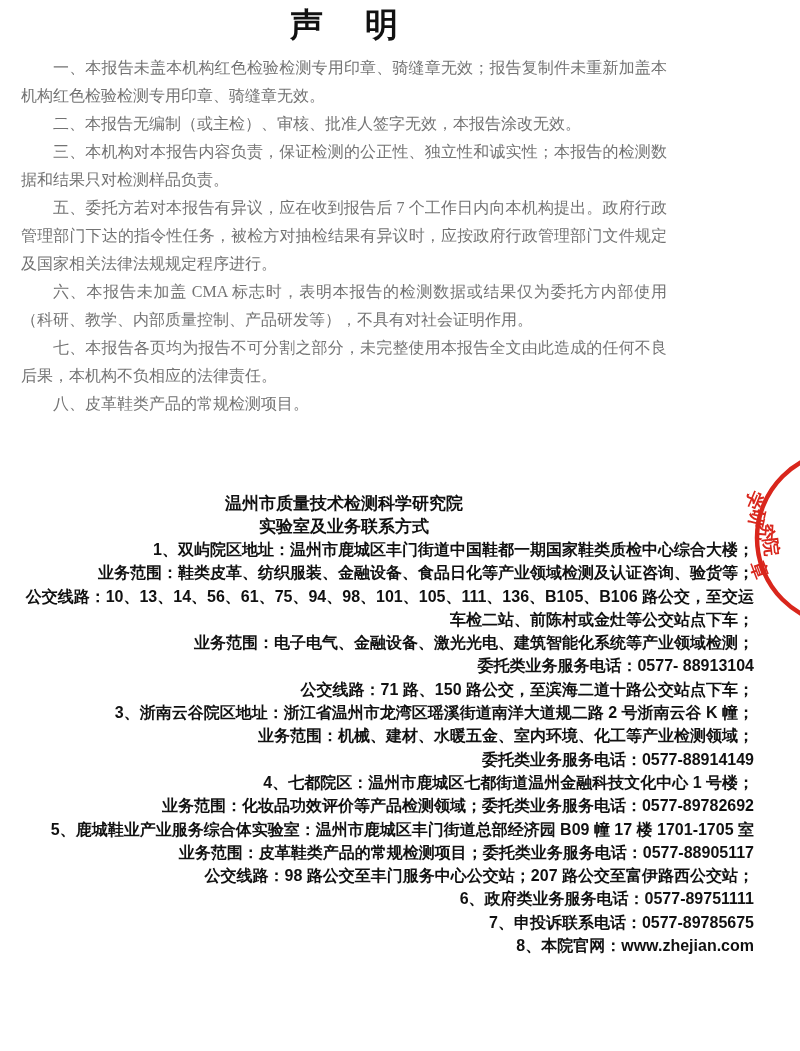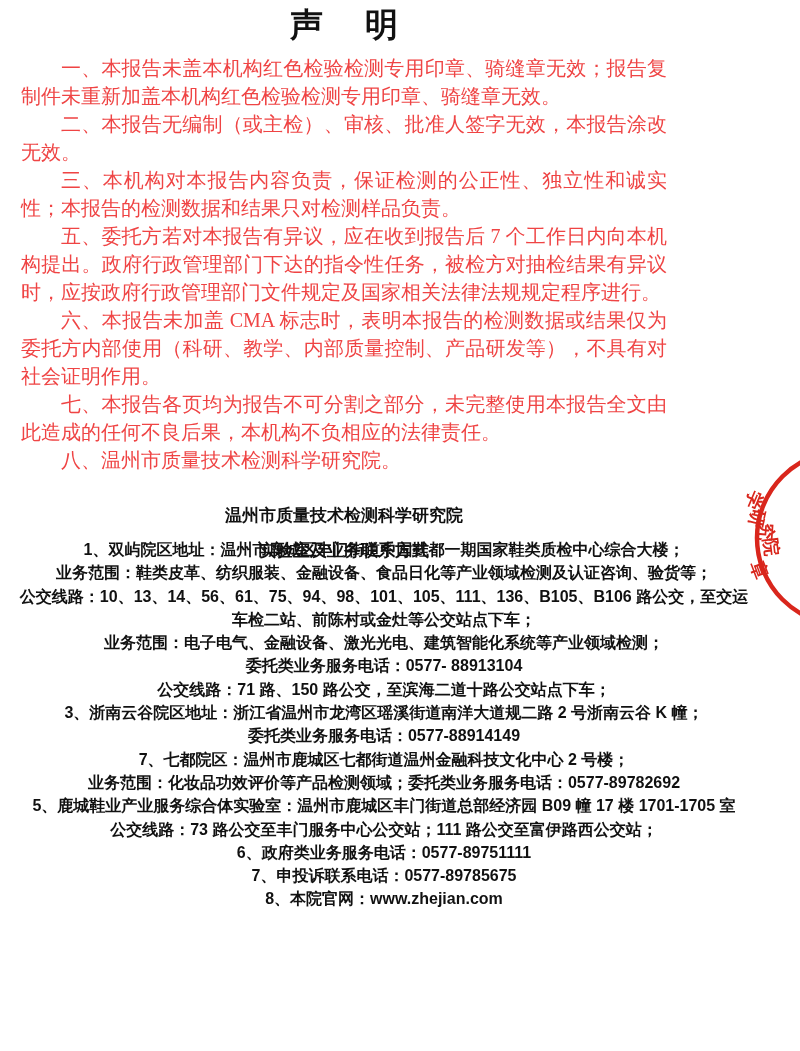--- a/index.html
+++ b/index.html
@@ -12,34 +12,34 @@
   h1.doc-title{
     position:absolute;top:5px;left:21px;width:646px;margin:0;
     display:flex;justify-content:center;gap:42px;
     font-family:"Liberation Sans","DejaVu Sans",sans-serif;
     font-size:33px;font-weight:bold;color:#111;line-height:40px;letter-spacing:0;
   }
 
   .statements{
     position:absolute;top:54px;left:21px;width:646px;
     font-family:"Liberation Serif","DejaVu Serif",serif;
-    font-size:20px;line-height:28px;color:#ef4444;text-align:justify;
+    font-size:16px;line-height:28px;color:#737373;text-align:justify;
   }
   .statements p{margin:0;text-indent:2em;}
 
   .org-header{
     position:absolute;top:492px;left:21px;width:646px;text-align:center;
     font-weight:bold;font-size:17px;line-height:23px;color:#111;
   }
-  .org-header div{margin:12px;}
+  .org-header div{margin:0;}
 
   .contacts{
     position:absolute;top:538px;left:14px;width:740px;
     font-weight:bold;font-size:16px;line-height:23.3px;color:#111;
-    text-align:center;
+    text-align:right;
   }
   .contacts p{margin:0;}
 
   .stamp{
     position:absolute;left:730px;top:450px;width:70px;height:170px;overflow:hidden;
   }
   .stamp svg{display:block;}
   .stamp text{
     font-family:"Liberation Serif","DejaVu Serif",serif;
     font-weight:bold;font-size:18px;
@@ -55,41 +55,43 @@
     <span>明</span>
   </h1>
 
   <section class="statements">
     <p>一、本报告未盖本机构红色检验检测专用印章、骑缝章无效；报告复制件未重新加盖本机构红色检验检测专用印章、骑缝章无效。</p>
     <p>二、本报告无编制（或主检）、审核、批准人签字无效，本报告涂改无效。</p>
     <p>三、本机构对本报告内容负责，保证检测的公正性、独立性和诚实性；本报告的检测数据和结果只对检测样品负责。</p>
     <p>五、委托方若对本报告有异议，应在收到报告后 7 个工作日内向本机构提出。政府行政管理部门下达的指令性任务，被检方对抽检结果有异议时，应按政府行政管理部门文件规定及国家相关法律法规规定程序进行。</p>
     <p>六、本报告未加盖 CMA 标志时，表明本报告的检测数据或结果仅为委托方内部使用（科研、教学、内部质量控制、产品研发等），不具有对社会证明作用。</p>
     <p>七、本报告各页均为报告不可分割之部分，未完整使用本报告全文由此造成的任何不良后果，本机构不负相应的法律责任。</p>
-    <p>八、温州市质量技术检测科学研究院。</p>
+    <p>八、皮革鞋类产品的常规检测项目。</p>
   </section>
 
   <div class="org-header">
     <div>温州市质量技术检测科学研究院</div>
     <div>实验室及业务联系方式</div>
   </div>
 
   <section class="contacts">
     <p>1、双屿院区地址：温州市鹿城区丰门街道中国鞋都一期国家鞋类质检中心综合大楼；</p>
     <p>业务范围：鞋类皮革、纺织服装、金融设备、食品日化等产业领域检测及认证咨询、验货等；</p>
     <p>公交线路：10、13、14、56、61、75、94、98、101、105、111、136、B105、B106 路公交，至交运车检二站、前陈村或金灶等公交站点下车；</p>
     <p>业务范围：电子电气、金融设备、激光光电、建筑智能化系统等产业领域检测；</p>
     <p>委托类业务服务电话：0577- 88913104</p>
     <p>公交线路：71 路、150 路公交，至滨海二道十路公交站点下车；</p>
     <p>3、浙南云谷院区地址：浙江省温州市龙湾区瑶溪街道南洋大道规二路 2 号浙南云谷 K 幢；</p>
+    <p>业务范围：机械、建材、水暖五金、室内环境、化工等产业检测领域；</p>
     <p>委托类业务服务电话：0577-88914149</p>
-    <p>7、七都院区：温州市鹿城区七都街道温州金融科技文化中心 2 号楼；</p>
+    <p>4、七都院区：温州市鹿城区七都街道温州金融科技文化中心 1 号楼；</p>
     <p>业务范围：化妆品功效评价等产品检测领域；委托类业务服务电话：0577-89782692</p>
     <p>5、鹿城鞋业产业服务综合体实验室：温州市鹿城区丰门街道总部经济园 B09 幢 17 楼 1701-1705 室</p>
-    <p>公交线路：73 路公交至丰门服务中心公交站；111 路公交至富伊路西公交站；</p>
+    <p>业务范围：皮革鞋类产品的常规检测项目；委托类业务服务电话：0577-88905117</p>
+    <p>公交线路：98 路公交至丰门服务中心公交站；207 路公交至富伊路西公交站；</p>
     <p>6、政府类业务服务电话：0577-89751111</p>
     <p>7、申投诉联系电话：0577-89785675</p>
     <p>8、本院官网：www.zhejian.com</p>
   </section>
 
   <div class="stamp">
     <svg width="70" height="170" viewBox="730 450 70 170" xmlns="http://www.w3.org/2000/svg">
       <circle cx="844" cy="538" r="87" fill="none" stroke-width="4.5" stroke="#d9261c"></circle>
       <text x="754" y="500" transform="rotate(113,754,500)" text-anchor="middle" dominant-baseline="central" fill="#d9261c">学</text>
       <text x="757" y="518" transform="rotate(103,757,518)" text-anchor="middle" dominant-baseline="central" fill="#d9261c">研</text>

